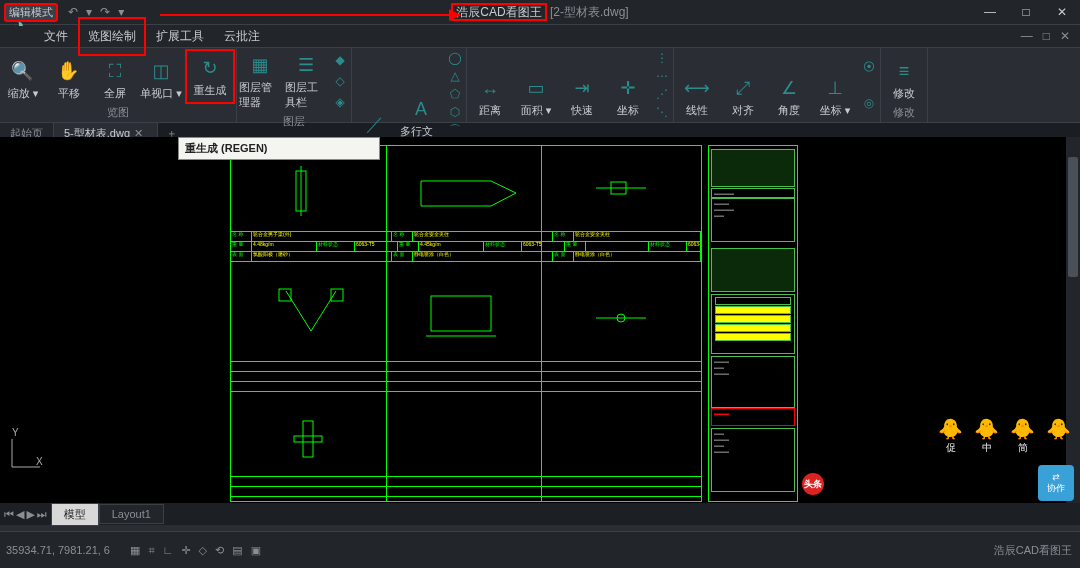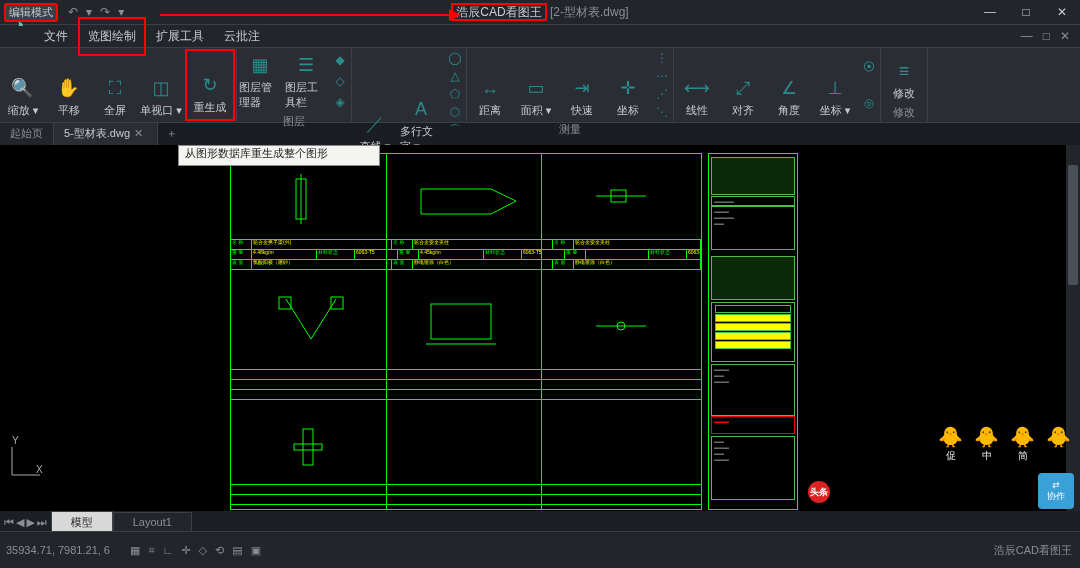--- a/index.html
+++ b/index.html
@@ -33,21 +33,21 @@
   .menubar .miniwin{margin-left:auto;display:flex;gap:10px;padding-right:10px;color:var(--dim)}
   .ribbon{display:flex;height:74px;background:var(--bg);border-top:1px solid var(--border);border-bottom:1px solid var(--border)}
   .group{display:flex;flex-direction:column;border-right:1px solid var(--border)}
   .group .row{display:flex;flex:1}
   .group .lab{text-align:center;font-size:11px;color:var(--dim);padding-bottom:2px}
   .btn-l{width:42px;display:flex;flex-direction:column;align-items:center;justify-content:flex-end;padding:4px 2px;font-size:11px;gap:2px}
   .btn-l .ic{width:26px;height:26px;display:flex;align-items:center;justify-content:center;font-size:18px;color:var(--teal)}
   .btn-l.red{border:2px solid var(--red);margin:1px}
   .smallstack{display:flex;flex-direction:column;justify-content:space-around;padding:2px;gap:2px}
   .smallstack .s{width:18px;height:16px;color:var(--teal);font-size:12px;display:flex;align-items:center;justify-content:center}
-  .tabs{display:flex;height:22px;background:var(--bg3);align-items:stretch;font-size:11px}
+  .tabs{display:flex;height:14px;background:var(--bg3);align-items:stretch;font-size:11px}
   .tabs .tab{padding:3px 10px;border-right:1px solid var(--border);background:var(--bg2);color:var(--dim)}
   .tabs .tab.act{background:var(--bg);color:var(--text)}
   .tabs .close{padding:0 4px;color:var(--dim)}
   .tabs .plus{padding:3px 8px;color:var(--dim)}
   .work{position:relative;height:388px;background:var(--black)}
   .tooltip{position:absolute;left:178px;top:0;width:200px;background:#f4f4f0;color:#222;font-size:11px;border:1px solid #888;z-index:5}
   .tooltip .h{font-weight:bold;padding:3px 6px}
   .tooltip .d{padding:0 6px 4px}
   .canvas{position:absolute;left:0;top:0;right:14px;bottom:22px}
   .sheet{position:absolute;border:1px solid var(--green)}
@@ -57,32 +57,32 @@
   .titleblock .bl{position:absolute;left:2px;right:2px;border:1px solid #4ac04a;font-size:5px;color:#6a6a6a;padding:1px 2px;overflow:hidden}
   .shape{position:absolute;color:var(--green)}
   .datarow{position:absolute;left:0;right:0;height:10px;display:flex;font-size:5px}
   .datarow .c{border-right:1px solid var(--green);color:var(--yellow);overflow:hidden;white-space:nowrap;padding:0 1px}
   .datarow .c.g{color:var(--green)}
   .ucs{position:absolute;left:12px;bottom:36px;color:#aaa;font-size:10px}
   .vscroll{position:absolute;right:0;top:0;width:14px;height:366px;background:var(--bg2)}
   .vscroll .thumb{position:absolute;left:2px;right:2px;top:20px;height:120px;background:#4a5058;border-radius:2px}
   .mtabs{position:absolute;left:0;bottom:0;height:22px;right:0;display:flex;align-items:center;background:#1c1f23;font-size:11px}
   .mtabs .nav{display:flex;gap:2px;padding:0 4px;color:var(--dim)}
-  .mtabs .tab{padding:3px 19px;background:var(--bg2);color:var(--dim);border:1px solid var(--border)}
+  .mtabs .tab{padding:3px 12px;background:var(--bg2);color:var(--dim);border:1px solid var(--border)}
   .mtabs .tab.act{background:#d8d8d8;color:#222}
   .floaters{position:absolute;right:6px;top:280px;display:flex;gap:6px}
   .duck{width:30px;height:44px;display:flex;flex-direction:column;align-items:center;font-size:10px;color:#eee}
   .duck .em{font-size:20px}
   .collab{position:absolute;right:6px;top:328px;width:36px;height:36px;background:#3aa0d8;border-radius:4px;display:flex;flex-direction:column;align-items:center;justify-content:center;color:#fff;font-size:9px}
   .status{position:absolute;bottom:0;left:0;right:0;height:36px;background:var(--bg2);border-top:1px solid var(--border);display:flex;align-items:center;font-size:11px}
   .status .coords{padding-left:6px;color:var(--dim)}
   .status .icons{display:flex;gap:8px;margin-left:20px;color:var(--dim)}
   .status .brand{margin-left:auto;padding-right:8px;color:var(--dim)}
   .wm-head{position:absolute;right:250px;bottom:30px;display:flex;align-items:center;color:#fff;font-size:20px;font-weight:600}
-  .wm-head .dot{width:22px;height:22px;border-radius:50%;background:#d22;color:#fff;display:flex;align-items:center;justify-content:center;font-size:13px;}
+  .wm-head .dot{width:22px;height:22px;border-radius:50%;background:#d22;color:#fff;display:flex;align-items:center;justify-content:center;font-size:13px;margin-right:6px}
   .red-arrow{position:absolute;left:160px;top:14px;width:300px;height:2px;background:var(--red);z-index:2}
   .red-arrow::after{content:"";position:absolute;right:-1px;top:-5px;border-left:12px solid var(--red);border-top:6px solid transparent;border-bottom:6px solid transparent}
 </style>
 </head>
 <body>
 
 <div class="red-arrow"></div>
 
 <div class="titlebar">
   <span class="pill redbox">编辑模式</span>
@@ -133,20 +133,21 @@
         </div>
         <div class="btn-l">
           <div class="ic">◫</div>
           <div>单视口 ▾</div>
         </div>
         <div class="btn-l red">
           <div class="ic">↻</div>
           <div>重生成</div>
         </div>
       </div>
+      <div class="lab">览图</div>
     </div>
     <div class="group">
       <div class="row">
         <div class="btn-l">
           <div class="ic">▦</div>
           <div>图层管理器</div>
         </div>
         <div class="btn-l">
           <div class="ic">☰</div>
           <div>图层工具栏</div>
@@ -198,21 +199,20 @@
           <div class="ic">✛</div>
           <div>坐标</div>
         </div>
         <div class="smallstack">
           <div class="s">⋮</div>
           <div class="s">⋯</div>
           <div class="s">⋰</div>
           <div class="s">⋱</div>
         </div>
       </div>
-      <div class="lab">测量</div>
     </div>
     <div class="group">
       <div class="row">
         <div class="btn-l">
           <div class="ic">⟷</div>
           <div>线性</div>
         </div>
         <div class="btn-l">
           <div class="ic">⤢</div>
           <div>对齐</div>
@@ -245,21 +245,21 @@
 <div class="tabs">
   <div class="tab">起始页</div>
   <div class="tab act">
     <span>5-型材表.dwg</span><span class="close">✕</span>
   </div>
   <div class="plus">＋</div>
 </div>
 
 <div class="work">
   <div class="tooltip">
-    <div class="d">从图形数据库重生成整个图形</div>
+    <div class="h">重生成 (REGEN)</div>
   </div>
 
   <div class="canvas">
 
     <div class="sheet" style="left:230px;top:8px;width:470px;height:355px">
 
       <div class="col" style="left:155px"></div>
       <div class="col" style="left:310px"></div>
 
       <div class="rowline" style="top:85px"></div>

